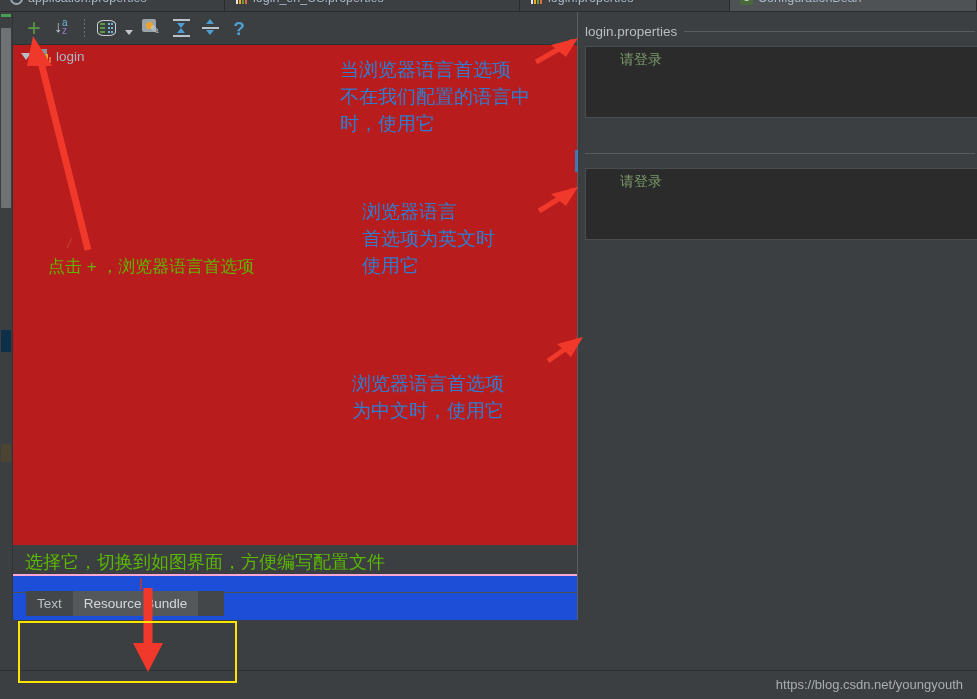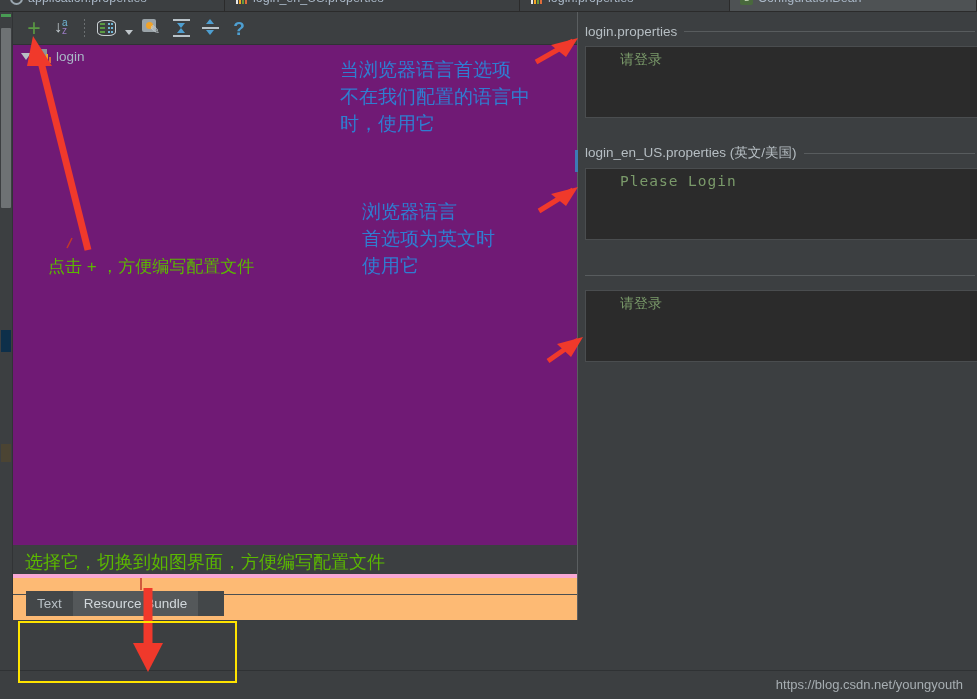--- a/index.html
+++ b/index.html
@@ -100,41 +100,41 @@
                 border-radius:50%; background:#f0a32a; }
   .wrench .wr { position:absolute; left:8px; top:6px; width:11px;height:11px;
                 color:#c9d1d5; font-size:12px; line-height:11px; }
   .expandall, .collapseall { position:relative; width:17px; height:18px; }
   .bar { position:absolute; left:0; width:17px; height:2px; background:#b9c3c9; }
   .tri { position:absolute; left:4px; width:0;height:0;
          border-left:4.5px solid transparent; border-right:4.5px solid transparent; }
   .qmark { color:#4e9fd1; font-size:19px; font-weight:bold; line-height:19px; }
 
   
-  .tree { position:absolute; left:13px; top:33px; right:0; bottom:75px; background:#701a75; }
+  .tree { position:absolute; left:13px; top:33px; right:0; bottom:75px; background:#b91c1c; }
   .trow { display:flex; align-items:center; height:22px; padding-left:8px;
           font-size:13.5px; color:#a9b7c6; }
   .trow.sel { background:#0d2f4a; }
   .tri-open { width:0;height:0; border-left:5px solid transparent;
               border-right:5px solid transparent; border-top:7px solid #b8bfc4;
               margin-right:6px; }
   .tree-indent { width:30px; flex:0 0 30px; }
   .bundle-ico { width:14px;height:14px; margin-right:5px; position:relative; flex:0 0 14px;}
   .bundle-ico .pg { position:absolute; left:0; top:0; width:10px;height:12px;
                     background:#8d959a; }
   .bundle-ico i { position:absolute; bottom:0; width:2px; }
   .bundle-ico i:nth-child(2){ left:6px; height:5px; background:#e8e8e8; }
   .bundle-ico i:nth-child(3){ left:9px; height:9px; background:#f0a32a; }
   .bundle-ico i:nth-child(4){ left:12px; height:6px; background:#e06c3b; }
   .squiggle { text-decoration: underline; text-decoration-style: wavy;
               text-decoration-color:#8a8f93; text-underline-offset:3px; }
 
   
   .bottom-tabs { position:absolute; left:13px; bottom:0; width:564px; height:46px;
-                 background:#fdba74; border-top:4px solid #f9a8d4; }
+                 background:#1d4ed8; border-top:2px solid #f9a8d4; }
   .btabs-inner { position:absolute; left:13px; bottom:4px; display:flex; }
   .btab { height:25px; padding:0 11px; display:flex; align-items:center;
           font-size:13.5px; color:#b8c0c5; background:#434749; }
   .btab.active { background:#54585a; color:#d2d8dc; }
   .btab.spacer { width:26px; background:#434749; }
   .divider-h { position:absolute; left:0; right:0; top:16px; height:1px; background:#4b4f51; }
 
   
   .vsplit { position:absolute; left:577px; top:12px; width:1px; height:608px; background:#5a5e60; }
   .right-pane { position:absolute; left:578px; top:12px; width:399px; height:608px;
@@ -306,29 +306,20 @@
     <div class="prop-group">
       <div class="pg-title-row">
         <span class="pg-title">login.properties</span>
         <span class="pg-line"></span>
       </div>
       <div class="pg-box">
         <div class="pg-val">请登录</div>
       </div>
     </div>
 
-    <div class="prop-group">
-      <div class="pg-title-row">
-        <span class="pg-title">login_en_US.properties (英文/美国)</span>
-        <span class="pg-line"></span>
-      </div>
-      <div class="pg-box">
-        <div class="pg-val mono">Please Login</div>
-      </div>
-    </div>
 
     <div class="prop-group">
       <div class="pg-title-row">
         <span class="pg-line"></span>
       </div>
       <div class="pg-box">
         <div class="pg-val">请登录</div>
       </div>
     </div>
   </div>
@@ -336,22 +327,24 @@
   <div class="statusbar">
     <span class="watermark">https://blog.csdn.net/youngyouth</span>
   </div>
 
   <div class="anno blue" style="left:362px; top:198px;">浏览器语言
 首选项为英文时
 使用它</div>
   <div class="anno blue" style="left:340px; top:56px;">当浏览器语言首选项
 不在我们配置的语言中
 时，使用它</div>
-
-  <div class="anno green" style="left:48px; top:253px;">点击 + ，方便编写配置文件</div>
+  <div class="anno blue" style="left:352px; top:370px;">浏览器语言首选项
+为中文时，使用它</div>
+
+  <div class="anno green" style="left:48px; top:253px;">点击 + ，浏览器语言首选项</div>
   <div class="anno green big" style="left:25px; top:549px;">选择它，切换到如图界面，方便编写配置文件</div>
 
   <svg class="arrow-svg" style="left:0; top:0;" width="977" height="699">
 
     <g>
       <path d="M88 250 L40 58" stroke="#f0392b" stroke-width="7" fill="none"></path>
       <path d="M33 36 L52 66 L27 66 Z" fill="#f0392b"></path>
     </g>
 
     <g>

